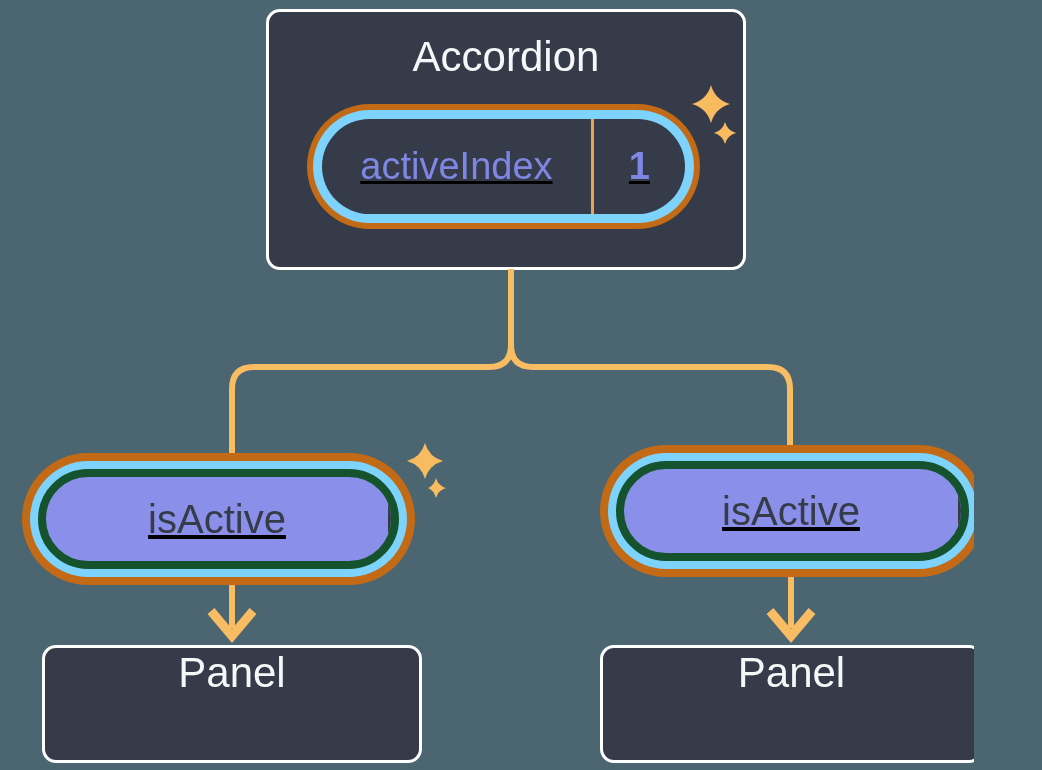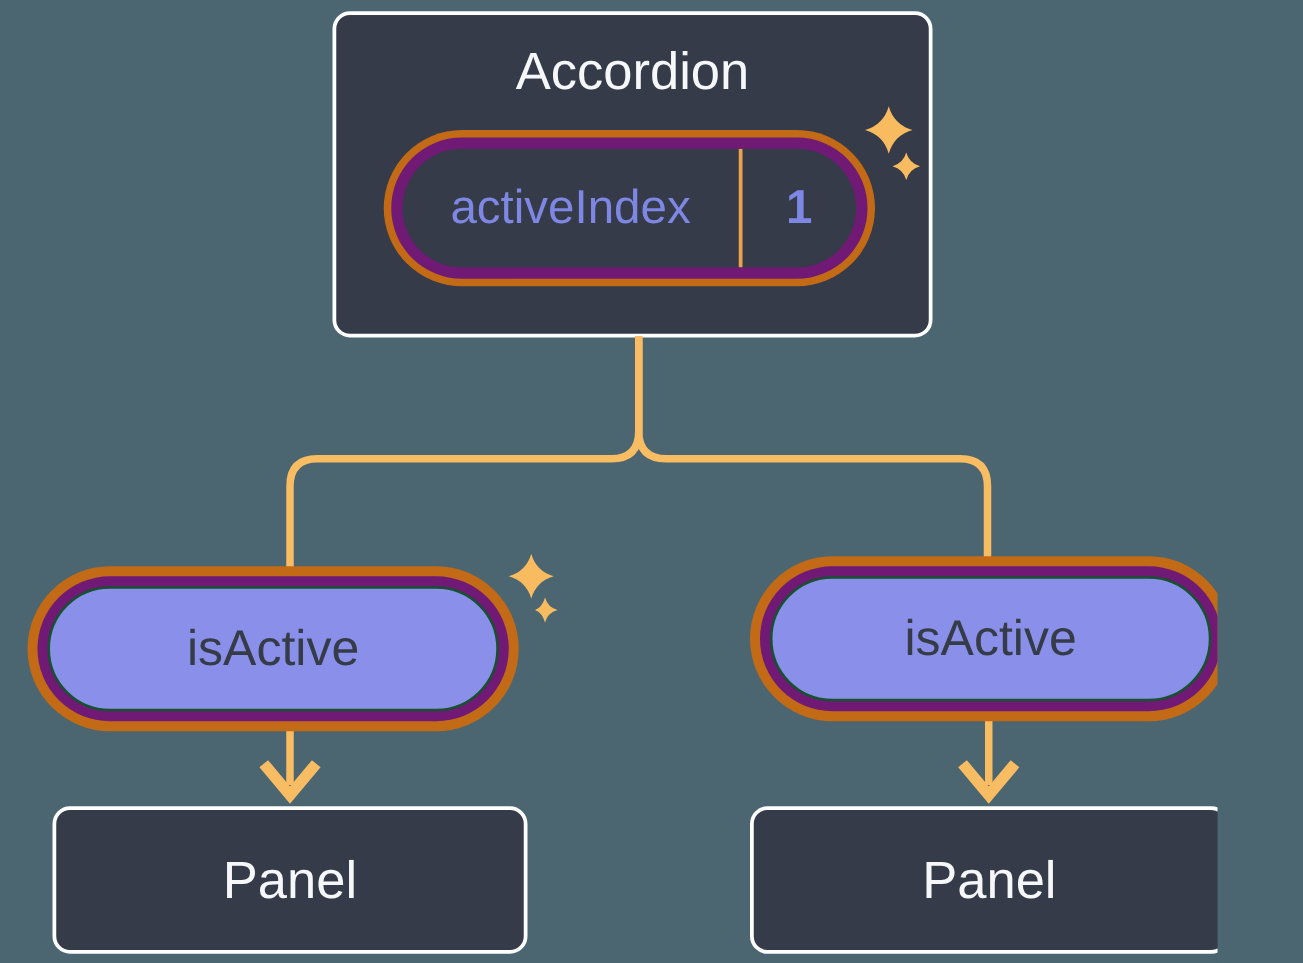--- a/index.html
+++ b/index.html
@@ -14,40 +14,40 @@
   
   .node-box{
     position:absolute;background:#353B48;border:3px solid #FFFFFF;
     border-radius:14px;
   }
   .node-title{
     color:#F6F7F9;font-size:42px;font-weight:500;line-height:50px;
     text-align:center;white-space:nowrap;
   }
   #root-node .node-title{position:absolute;left:0;right:0;top:20px;}
-  .panel-box{display:flex;align-items:center;justify-content:center;}
+  .panel-box{display:flex;justify-content:center;}
 
   
   .pill-outer{position:absolute;border-radius:999px;background:#C26A16;}
-  .pill-light{width:100%;height:100%;border-radius:999px;background:#701a75;}
+  .pill-light{width:100%;height:100%;border-radius:999px;background:#7dd3fc;text-decoration:underline;}
   .pill-core{
     width:100%;height:100%;border-radius:999px;
     display:flex;align-items:stretch;overflow:hidden;
   }
   
   #state-pill{left:38px;top:92px;width:393px;height:125px;padding:6px;}
   #state-pill .pill-light{padding:9px;}
   #state-pill .pill-core{background:#353B48;}
   #state-pill .pill-cell{color:#7E87E4;font-size:38px;}
   #state-pill .pill-divider{width:3px;background:#ECA14D;}
 
   
   .prop-pill{padding:8px;}
   .prop-pill .pill-light{padding:8px;}
-  .prop-pill .pill-core{background:#8A90EA;border:2px solid #14532d;flex-direction:column;}
+  .prop-pill .pill-core{background:#8A90EA;border:8px solid #14532d;}
   .prop-pill .pill-cell{color:#353C48;font-size:40px;}
   .prop-pill .pill-divider{width:3px;background:#343B46;}
   #prop-pill-left{left:22px;top:453px;width:393px;height:132px;}
   #prop-pill-right{left:600px;top:445px;width:385px;height:132px;}
   #prop-pill-left  .pill-cell.label{flex:1.35;}
   #prop-pill-right .pill-cell.label{flex:1.55;}
   .pill-cell{display:flex;align-items:center;justify-content:center;white-space:nowrap;}
   .pill-cell.label{flex:2.95;}
   .pill-cell.value{flex:1;font-weight:bold;}
   #state-pill .pill-cell.label{flex:2.95;}

